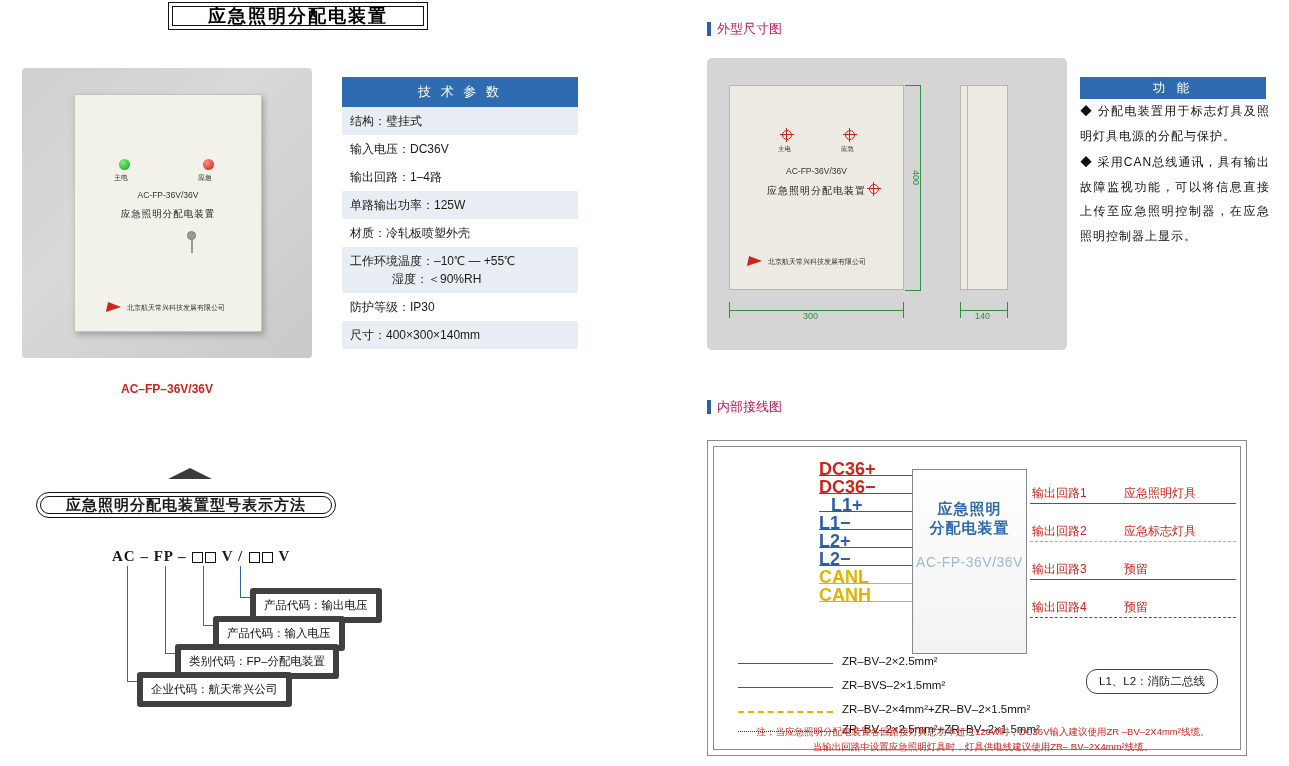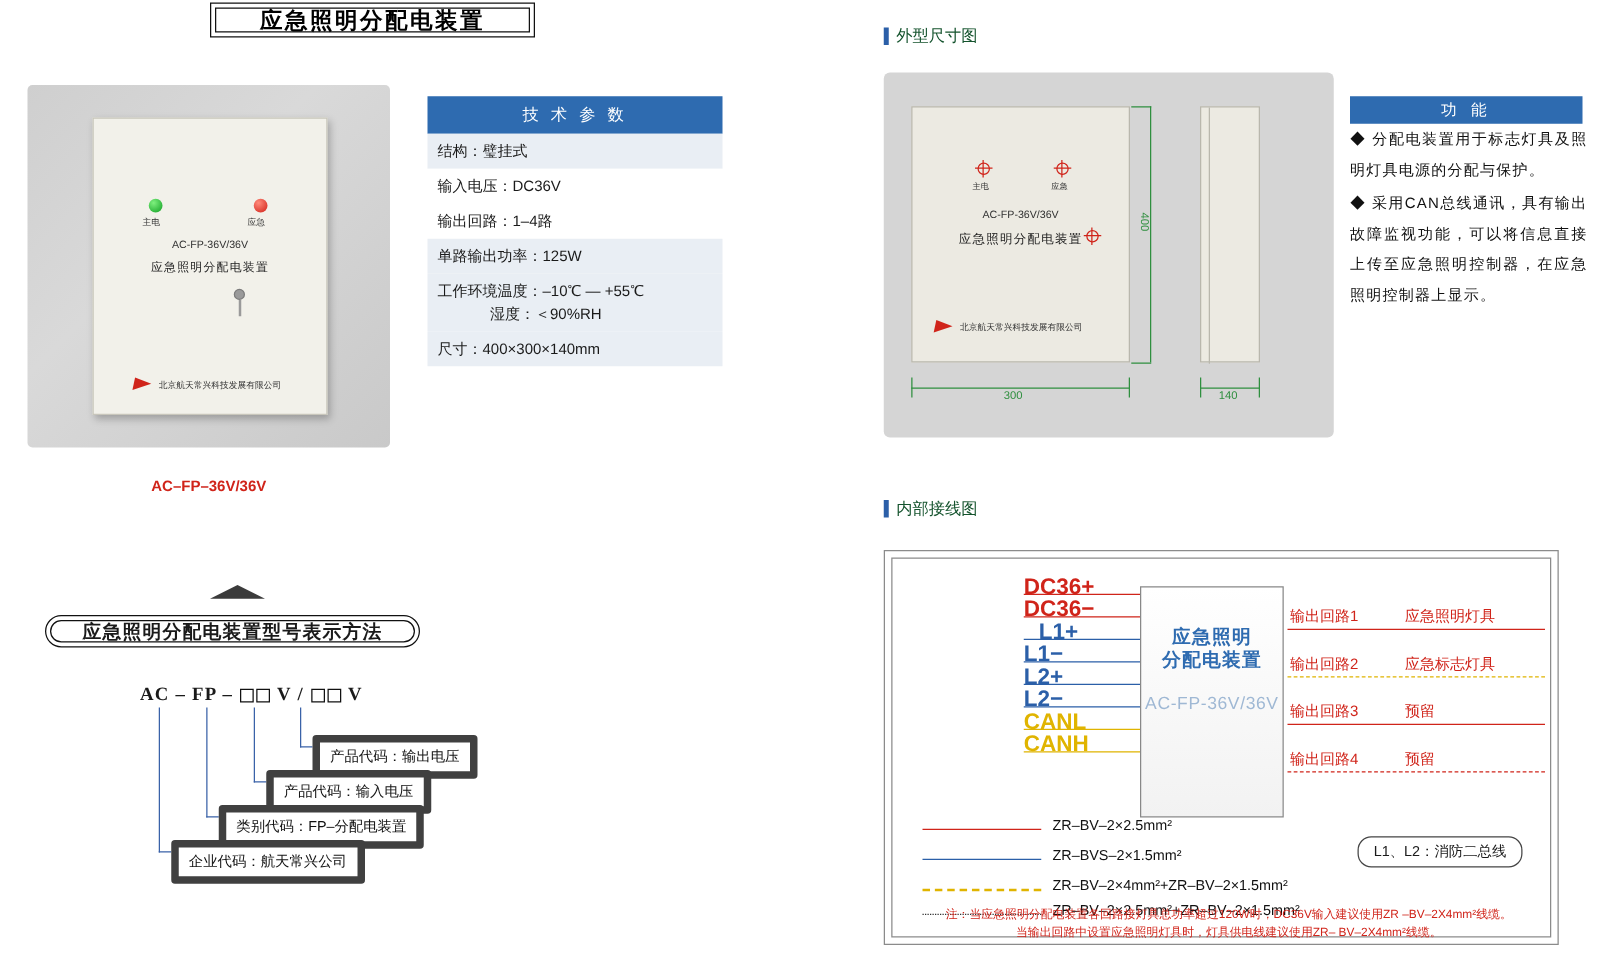--- a/index.html
+++ b/index.html
@@ -28,21 +28,21 @@
     position: absolute; left: 3px; top: 3px; right: 3px; bottom: 3px;
     border: 1px solid #111;
     pointer-events: none;
   }
   .main-title span { position: relative; z-index: 2; }
 
   
   .sec-head {
     position: absolute;
     display: flex; align-items: center;
-    font-size: 13px; color: #14532d; text-align: center;
+    font-size: 13px; color: #be185d; text-align: center;
   }
   .sec-head .bar {
     width: 4px; height: 14px; background: #2b5fa8; margin-right: 6px;
   }
 
   
   .photo-box {
     position: absolute; left: 22px; top: 68px;
     width: 290px; height: 290px;
     background: linear-gradient(135deg,#cfcfcf 0%, #d9d9d9 40%, #c9c9c9 100%);
@@ -300,25 +300,31 @@
         </tr>
     <tr class="r-even">
           <td><span>输入电压：</span><span>DC36V</span></td>
         </tr>
     <tr class="r-even">
           <td><span>输出回路：</span><span>1–4路</span></td>
         </tr>
     <tr class="r-odd">
           <td><span>单路输出功率：</span><span>125W</span></td>
         </tr>
+    <tr class="r-even">
+          <td><span>材质：</span><span>冷轧板喷塑外壳</span></td>
+        </tr>
     <tr class="r-odd">
           <td>
       <span>工作环境温度：</span><span>–10℃ — +55℃</span>
       <span class="spec-sub">湿度：＜90%RH</span>
     </td>
+        </tr>
+    <tr class="r-even">
+          <td><span>防护等级：</span><span>IP30</span></td>
         </tr>
     <tr class="r-odd">
           <td><span>尺寸：</span><span>400×300×140mm</span></td>
         </tr>
   </tbody>
     </table>
 
   <div class="arrow-up"></div>
   <div class="model-title">
     <div class="inner2"></div>

